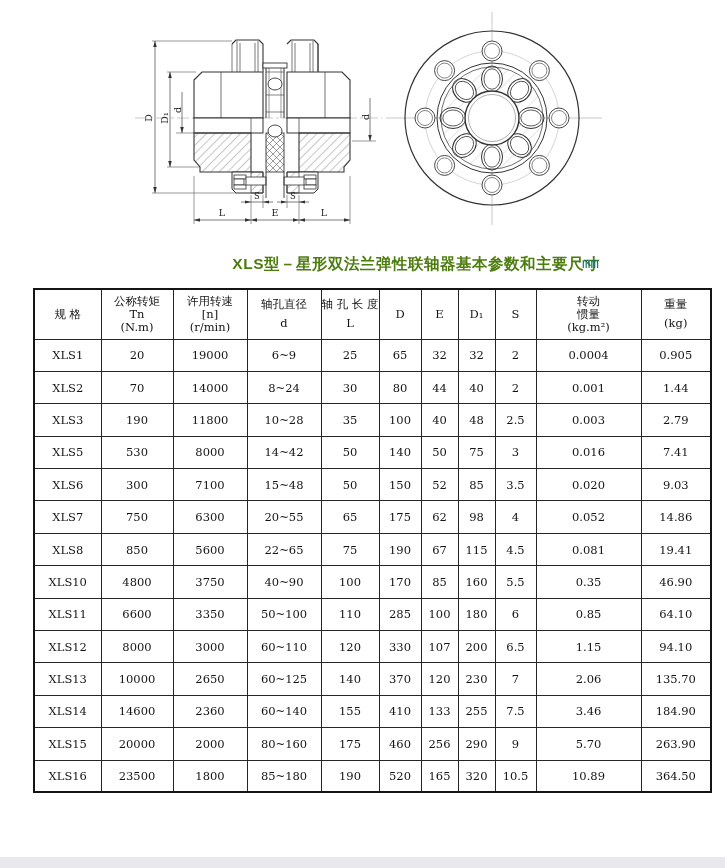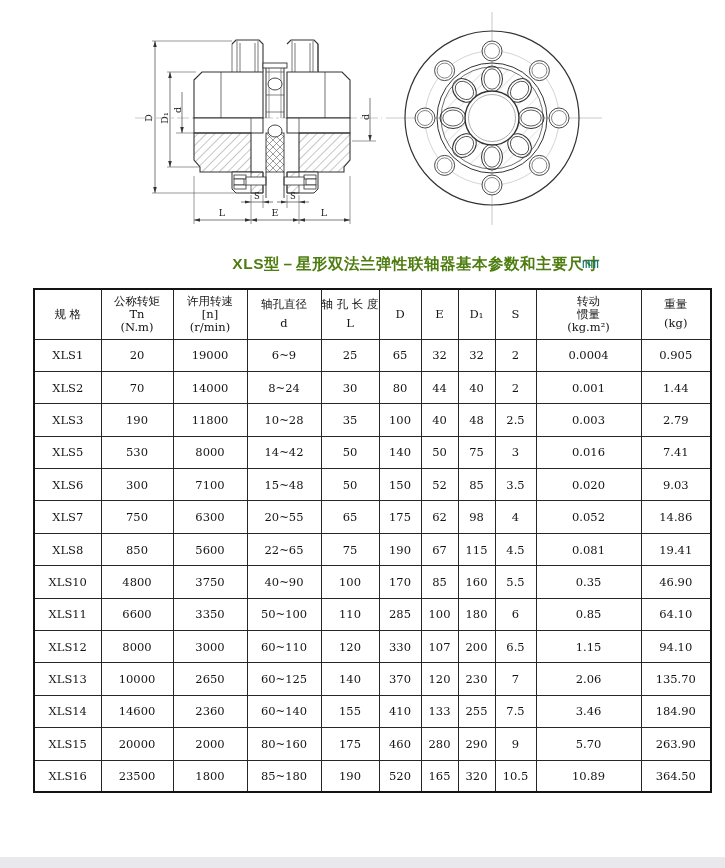--- a/index.html
+++ b/index.html
@@ -441,21 +441,21 @@
         <td>3.46</td>
         <td>184.90</td>
       </tr>
       <tr>
         <td>XLS15</td>
         <td>20000</td>
         <td>2000</td>
         <td>80~160</td>
         <td>175</td>
         <td>460</td>
-        <td>280</td>
+        <td>256</td>
         <td>290</td>
         <td>9</td>
         <td>5.70</td>
         <td>263.90</td>
       </tr>
       <tr>
         <td>XLS16</td>
         <td>23500</td>
         <td>1800</td>
         <td>85~180</td>

